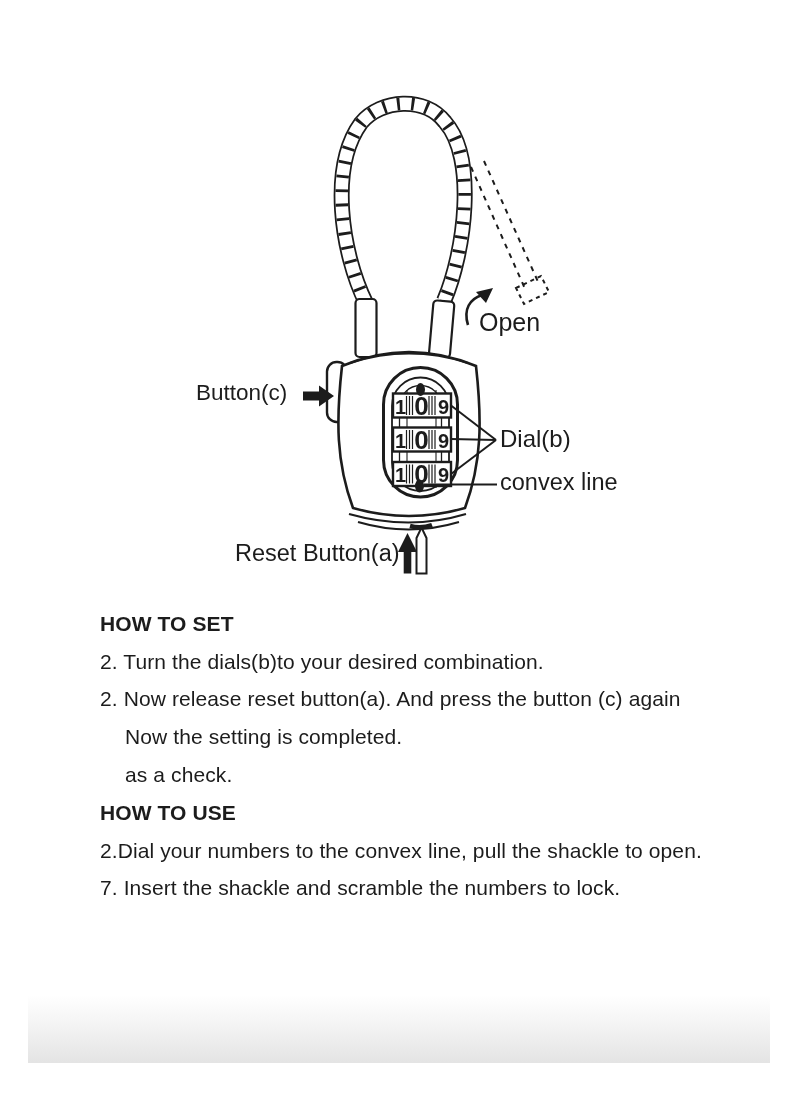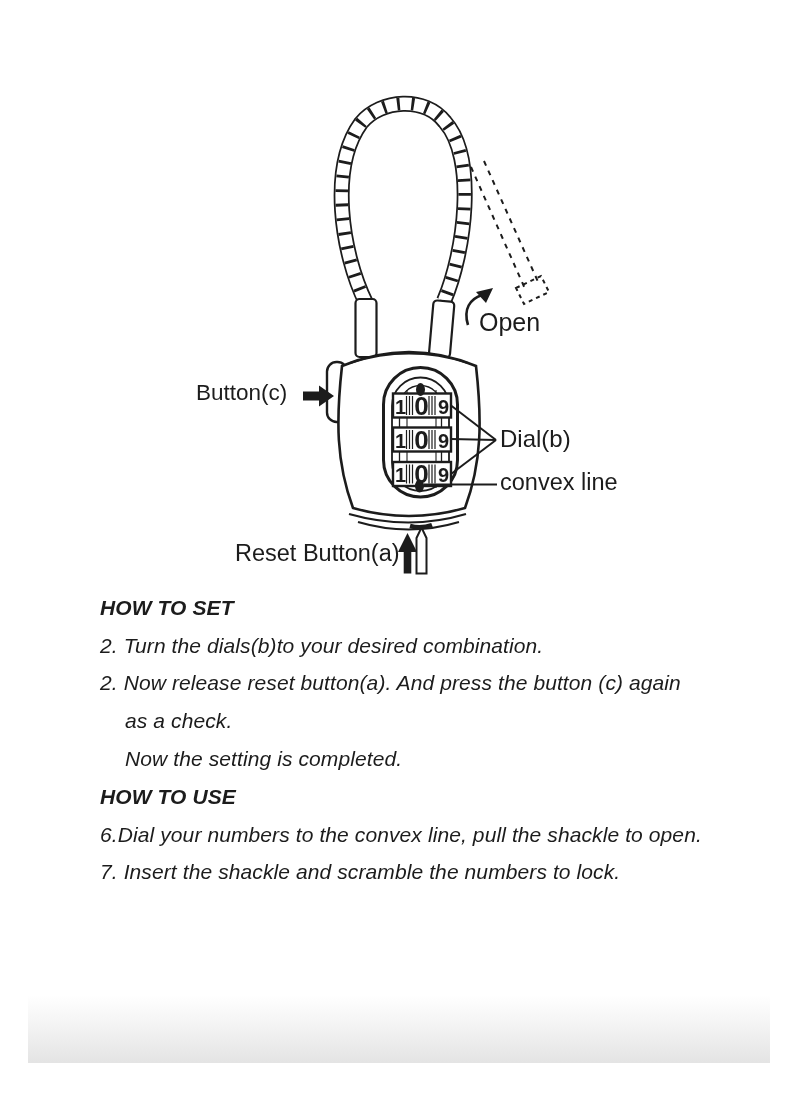--- a/index.html
+++ b/index.html
@@ -1,21 +1,21 @@
 <!DOCTYPE html>
 <html><head>
 <meta charset="utf-8">
 <style>
   html,body{margin:0;padding:0;background:#fff;}
   .page{position:relative;width:800px;height:1105px;background:#ffffff;overflow:hidden;
         font-family:"Liberation Sans",sans-serif;color:#1c1c1c;}
   .fade-band{position:absolute;left:28px;top:995px;width:742px;height:68px;
         background:linear-gradient(180deg,rgba(110,110,110,0) 0%,rgba(110,110,110,0.07) 40%,rgba(110,110,110,0.19) 100%);}
   .diagram-svg{position:absolute;left:0;top:0;}
-  .instructions{position:absolute;left:100px;top:589px;width:672px;font-style:italic;}
+  .instructions{position:absolute;left:100px;top:605px;width:672px;}
   .line{height:37.8px;display:flex;align-items:center;font-size:21px;white-space:pre;letter-spacing:0.1px;}
   .line.bold{font-weight:bold;}
   .line.indent{padding-left:25px;}
   .fig-label{font-family:"Liberation Sans",sans-serif;fill:#1c1c1c;}
   .dial-digit{font-family:"Liberation Sans",sans-serif;font-weight:bold;fill:#1c1c1c;}
 </style>
 </head>
 <body>
 
 <div class="page">
@@ -127,23 +127,23 @@
     <text class="fig-label" x="500" y="447" font-size="24">Dial(b)</text>
     <text class="fig-label" x="500" y="489.5" font-size="23.5">convex line</text>
     <text class="fig-label" x="235" y="561" font-size="23.5">Reset Button(a)</text>
   </svg>
 
   <div class="instructions">
     <div class="line bold">HOW TO SET</div>
     <div>
         <div class="line">2. Turn the dials(b)to your desired combination.</div>
         <div class="line">2. Now release reset button(a). And press the button (c) again</div>
+        <div class="line indent">Now the setting is completed.</div>
         <div class="line indent">as a check.</div>
-        <div class="line indent">Now the setting is completed.</div>
       </div>
     <div class="line bold">HOW TO USE</div>
     <div>
-        <div class="line">6.Dial your numbers to the convex line, pull the shackle to open.</div>
+        <div class="line">2.Dial your numbers to the convex line, pull the shackle to open.</div>
         <div class="line">7. Insert the shackle and scramble the numbers to lock.</div>
       </div>
   </div>
 
 </div>
 
 </body></html>

